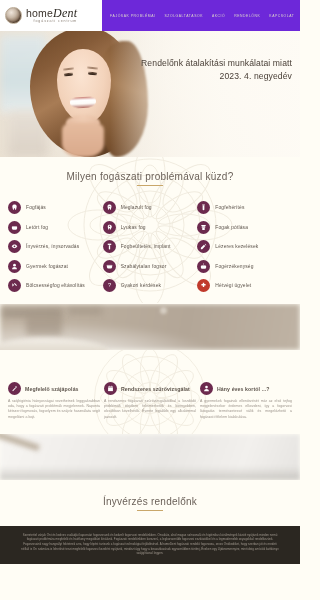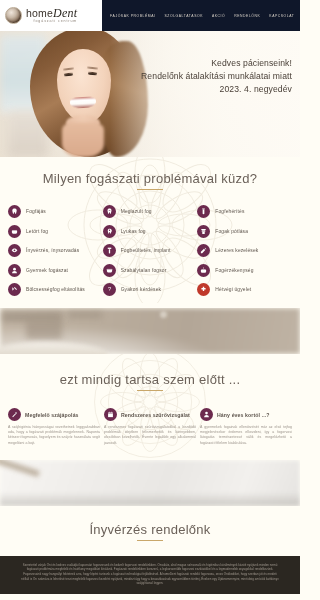--- a/index.html
+++ b/index.html
@@ -7,21 +7,21 @@
     width: 300px; height: 600px;
     font-family: "Liberation Sans", sans-serif;
     background: #fffdf5;
     overflow: hidden;
   }
   .page { width: 300px; height: 600px; position: relative; background: #fffdf5; }
 
   
   .header {
     position: relative; height: 31px; width: 300px;
-    background: #0f172a; display: flex; align-items: stretch;
+    background: #6d28d9; display: flex; align-items: stretch;
   }
   .logo-box {
     width: 102px; background: #ffffff; height: 31px;
     display: flex; align-items: center; padding-left: 5px; gap: 4px;
   }
   .logo-mark {
     width: 17px; height: 17px; border-radius: 50%;
     background: radial-gradient(circle at 35% 30%, #f0e6dc 0%, #c9b9a8 35%, #7a5f49 75%, #4b372a 100%);
     border: 1px solid #b9a994; flex: 0 0 auto;
     box-shadow: inset -1px -1px 2px rgba(0,0,0,.4);
@@ -127,21 +127,21 @@
   .problems {
     position: relative; width: 300px; padding: 14px 0 12px;
     background: #fffdf5; overflow: hidden;
   }
   .mandala {
     position: absolute; left: 50%; transform: translateX(-50%);
     opacity: .30; pointer-events: none;
   }
   .m1 { top: -4px; }
   .section-title {
-    position: relative; text-align: center; font-size: 13px;
+    position: relative; text-align: center; font-size: 10px;
     color: #6b6159; letter-spacing: .25px; margin-bottom: 3px;
   }
   .title-rule {
     position: relative; width: 26px; height: 1px; background: #c9a76a;
     margin: 3px auto 0;
   }
   .grid {
     position: relative; display: grid;
     grid-template-columns: repeat(3, 1fr);
     row-gap: 6.5px; column-gap: 0;
@@ -264,21 +264,20 @@
       <div class="hp-brow1"></div>
       <div class="hp-brow2"></div>
       <div class="hp-eye1"></div>
       <div class="hp-eye2"></div>
       <div class="hp-chin"></div>
       <div class="hp-mouth"></div>
       <div class="hp-neck"></div>
       <div class="hp-fade-r"></div>
     </div>
     <div class="hero-text">
-      <div>Kedves pácienseink!</div>
       <div>Rendelőnk átalakítási munkálatai miatt</div>
       <div>2023. 4. negyedév</div>
     </div>
   </div>
 
   <div class="problems">
     <svg class="mandala m1" width="190" height="150" viewBox="0 0 190 150">
       <g fill="none" stroke="#cfc3ad" stroke-width="1">
         <circle cx="95" cy="72" r="20"></circle>
           <circle cx="95" cy="72" r="34"></circle>
@@ -481,24 +480,20 @@
           <ellipse cx="95" cy="28" rx="11" ry="25" transform="rotate(180 95 60)"></ellipse>
           <ellipse cx="95" cy="28" rx="11" ry="25" transform="rotate(210 95 60)"></ellipse>
           <ellipse cx="95" cy="28" rx="11" ry="25" transform="rotate(240 95 60)"></ellipse>
           <ellipse cx="95" cy="28" rx="11" ry="25" transform="rotate(270 95 60)"></ellipse>
           <ellipse cx="95" cy="28" rx="11" ry="25" transform="rotate(300 95 60)"></ellipse>
           <ellipse cx="95" cy="28" rx="11" ry="25" transform="rotate(330 95 60)"></ellipse>
         </g>
       </g>
     </svg>
 
-    <div class="section-title">
-      <span>ezt mindig tartsa szem előtt ...</span>
-      <div class="title-rule"></div>
-    </div>
 
     <div class="tip-cols">
       <div class="tip-col">
         <div class="tip-head">
           <span class="bullet">
               <svg width="7" height="7" viewBox="0 0 16 16">
                 <path fill="#fff" d="M3 12.5l7.5-7.5 1.5 1.5L4.5 14z"></path>
                 <path fill="#fff" d="M11.2 2.2l2.6 2.6-1.3 1.3-2.6-2.6z"></path>
               </svg>
             </span>

